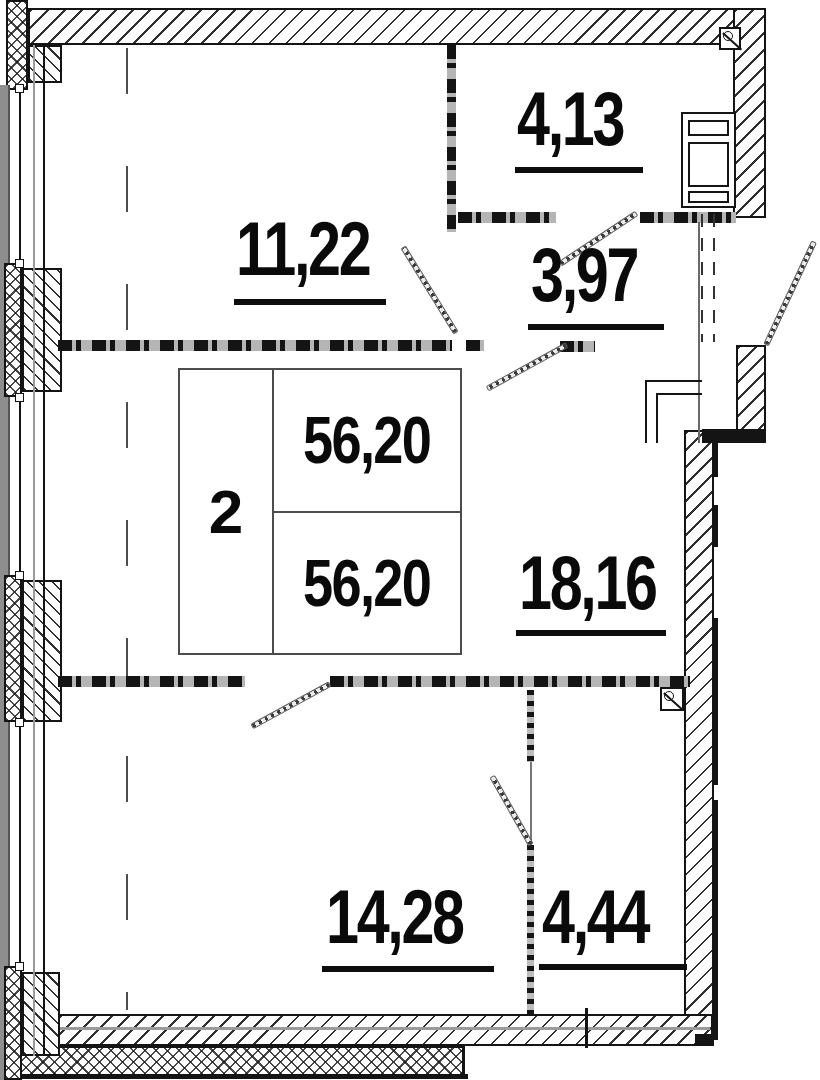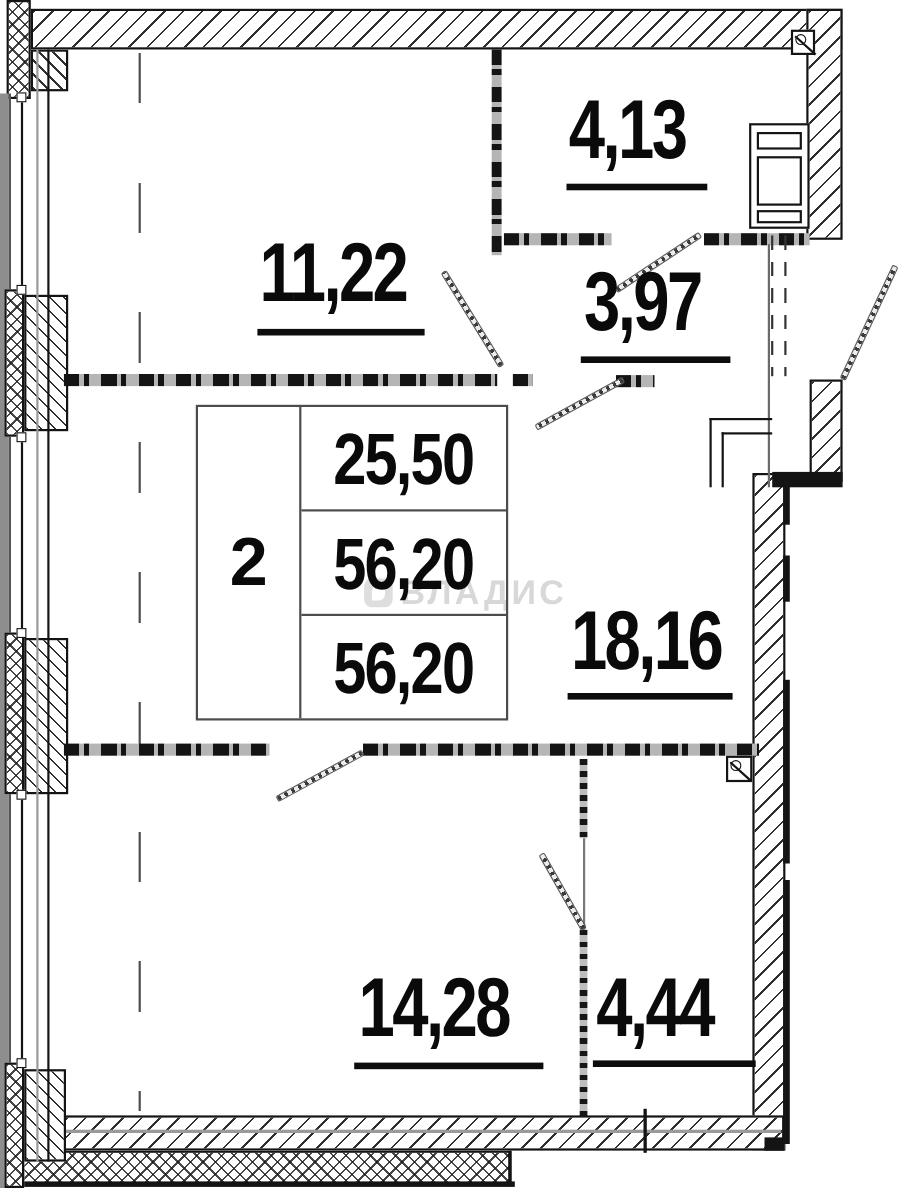--- a/index.html
+++ b/index.html
@@ -132,33 +132,26 @@
 
   <div class="abs vent" style="left:719px;top:27px;width:22px;height:23px;">
     <span class="vc"></span>
     <span class="vs"></span>
   </div>
   <div class="abs vent" style="left:660px;top:687px;width:24px;height:24px;">
     <span class="vc"></span>
     <span class="vs"></span>
   </div>
 
-  <div class="abs" id="wm">
-    <span class="wicon"></span>
-    <span class="wtext">ВЛАДИС</span>
-  </div>
 
   <div class="abs" id="tbl">
     <div class="left">
       <span class="tcount">2</span>
     </div>
     <div class="right">
-      <div class="cell">
-        <span class="tnum">25,50</span>
-      </div>
       <div class="cell">
         <span class="tnum">56,20</span>
       </div>
       <div class="cell">
         <span class="tnum">56,20</span>
       </div>
     </div>
   </div>
 
   <div class="abs area" style="left:236px;top:211px;">11,22</div>

